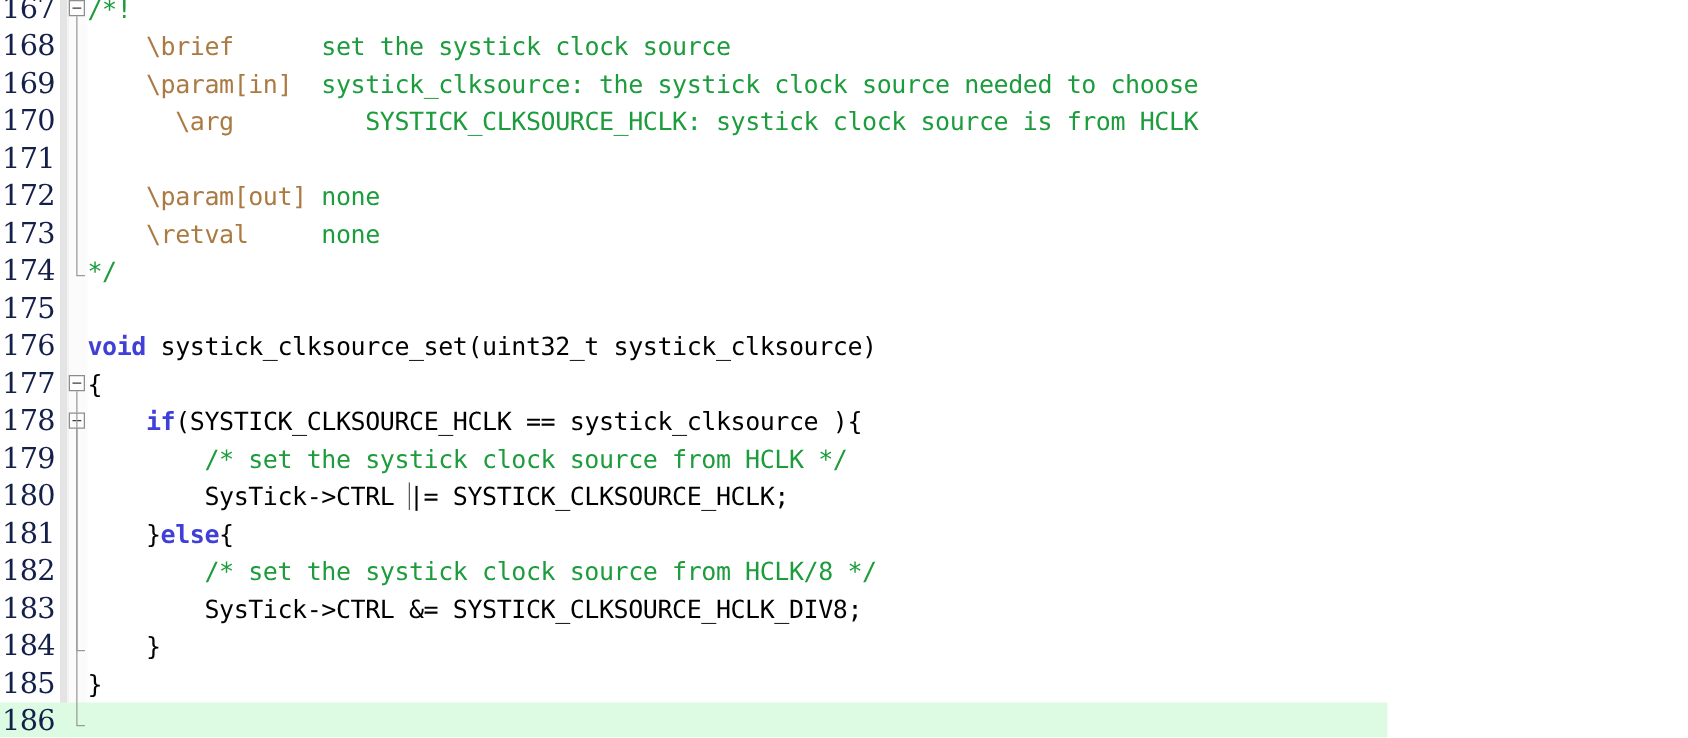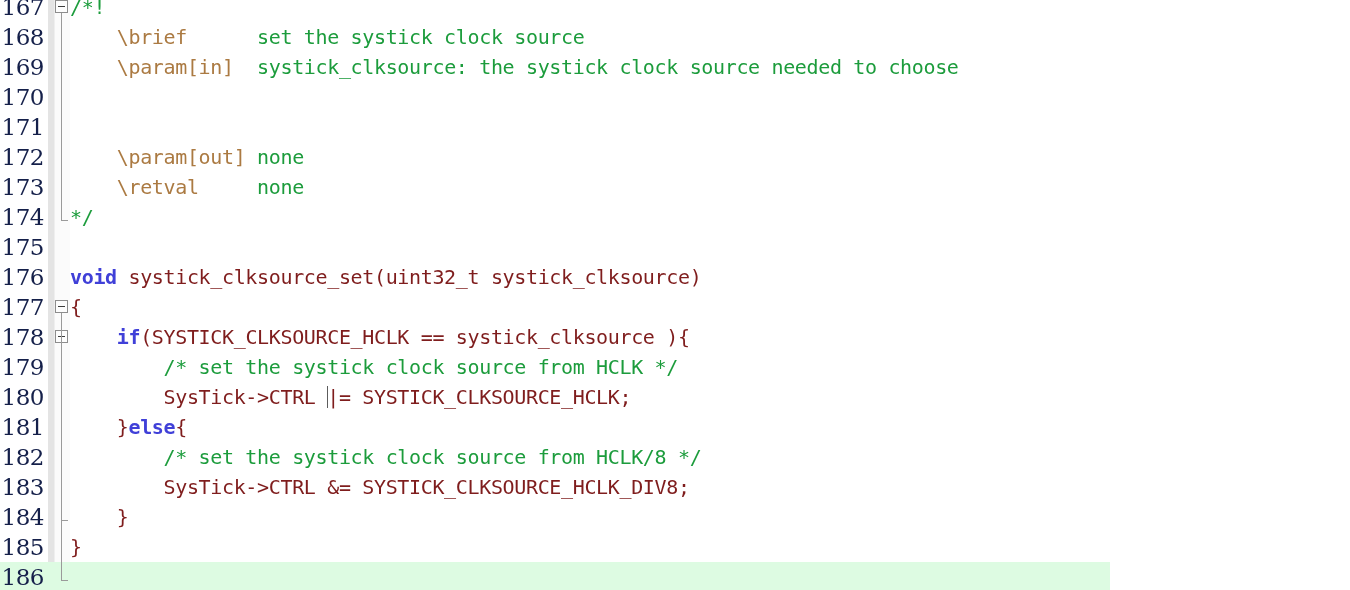--- a/index.html
+++ b/index.html
@@ -83,21 +83,21 @@
     font-family: "DejaVu Sans Mono", "Liberation Mono", monospace;
     font-size: 20px;
     color: #1a1a1a;
     letter-spacing: -0.35px;
   }
 
   
   .tok-comment  { color: #1c9c3c; }
   .tok-doxytag  { color: #ab7a42; margin-top: 32px; }
   .tok-keyword  { color: #4040d8; font-weight: bold; }
-  .tok-plain    { color: #7f1d1d; }
+  .tok-plain    { color: #000000; }
 
   
   .fold-box {
     position: absolute;
     width: 13px; height: 13px;
     background: #fdfdfd;
     border: 1px solid #8d8d8d;
     box-sizing: border-box;
     left: 55px;
   }
@@ -144,20 +144,21 @@
       <div class="row" style="top: 22px;">
         <div class="linenum-cell">168</div>
         <div class="code-cell"><span class="tok-plain">    </span><span class="tok-doxytag">\brief</span><span class="tok-comment">      set the systick clock source</span></div>
       </div>
       <div class="row" style="top: 52px;">
         <div class="linenum-cell">169</div>
         <div class="code-cell"><span class="tok-plain">    </span><span class="tok-doxytag">\param[in]</span><span class="tok-comment">  systick_clksource: the systick clock source needed to choose</span></div>
       </div>
       <div class="row" style="top: 82px;">
         <div class="linenum-cell">170</div>
+        <div class="code-cell"><span class="tok-plain">      </span><span class="tok-doxytag">\arg</span><span class="tok-comment">         SYSTICK_CLKSOURCE_HCLK: systick clock source is from HCLK</span></div>
       </div>
       <div class="row" style="top: 112px;">
         <div class="linenum-cell">171</div>
       </div>
       <div class="row" style="top: 142px;">
         <div class="linenum-cell">172</div>
         <div class="code-cell"><span class="tok-plain">    </span><span class="tok-doxytag">\param[out]</span><span class="tok-comment"> none</span></div>
       </div>
       <div class="row" style="top: 172px;">
         <div class="linenum-cell">173</div>

